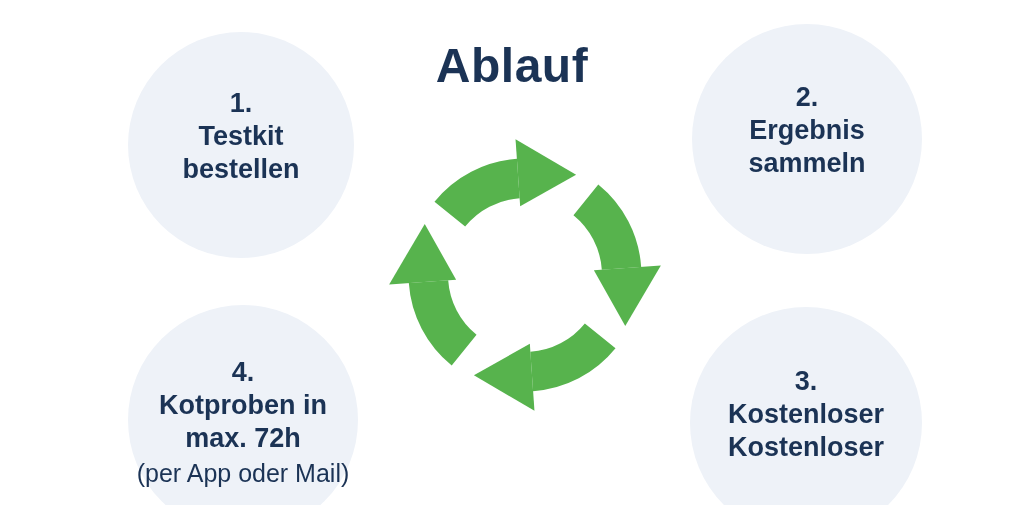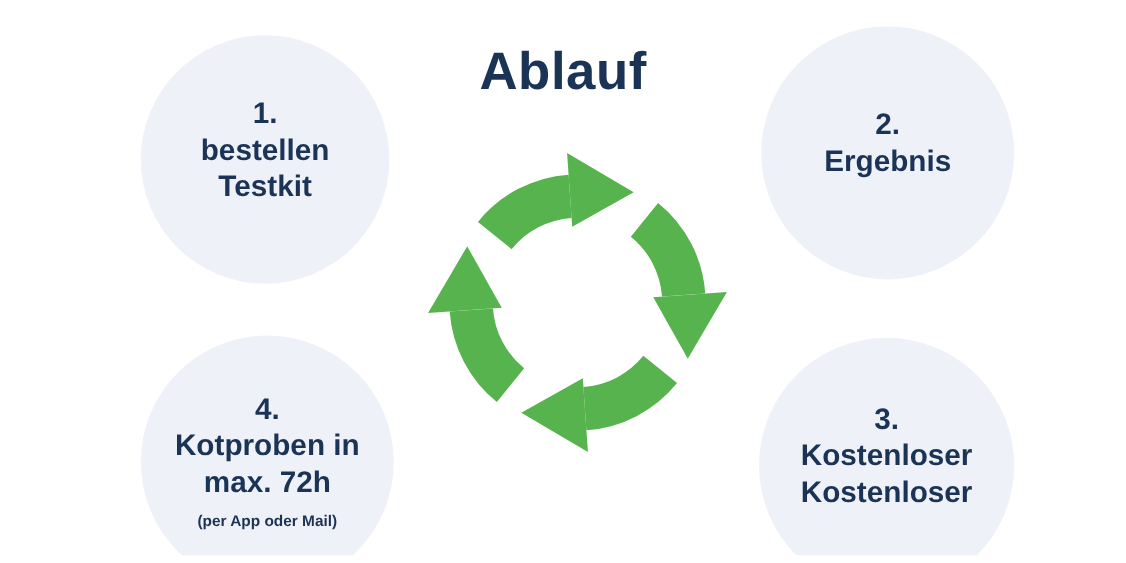--- a/index.html
+++ b/index.html
@@ -38,24 +38,24 @@
   .circle .txt {
     text-align: center;
     color: #1b3355;
     font-weight: 700;
     font-size: 27px;
     line-height: 33px;
     transform: translateY(-9px);
   }
   .circle.c4 .txt { transform: translateY(0); }
   .circle .note {
-    font-size: 14px;
+    font-size: 25px;
     line-height: 24px;
     margin-top: 6px;
-    font-weight: 700;
+    font-weight: 400;
   }
   .c1 { left: 128px; top: 32px;  width: 226px; height: 226px; }
   .c2 { left: 692px; top: 24px;  width: 230px; height: 230px; }
   .c3 { left: 690px; top: 307px; width: 232px; height: 232px; }
   .c4 { left: 128px; top: 305px; width: 230px; height: 230px; }
   .cycle {
     position: absolute;
     left: 377px;
     top: 127px;
     width: 296px;
@@ -65,29 +65,30 @@
 </head>
 <body>
 
 <div class="stage">
 
   <h1 class="title">Ablauf</h1>
 
   <div class="circle c1">
     <div class="txt">
       <div>1.</div>
+      <div>Testkit</div>
       <div>bestellen</div>
-      <div>Testkit</div>
     </div>
   </div>
 
   <div class="circle c2">
     <div class="txt">
       <div>2.</div>
       <div>Ergebnis</div>
+      <div>sammeln</div>
     </div>
   </div>
 
   <div class="circle c3">
     <div class="txt">
       <div>3.</div>
       <div>Kostenloser</div>
       <div>Kostenloser</div>
     </div>
   </div>

